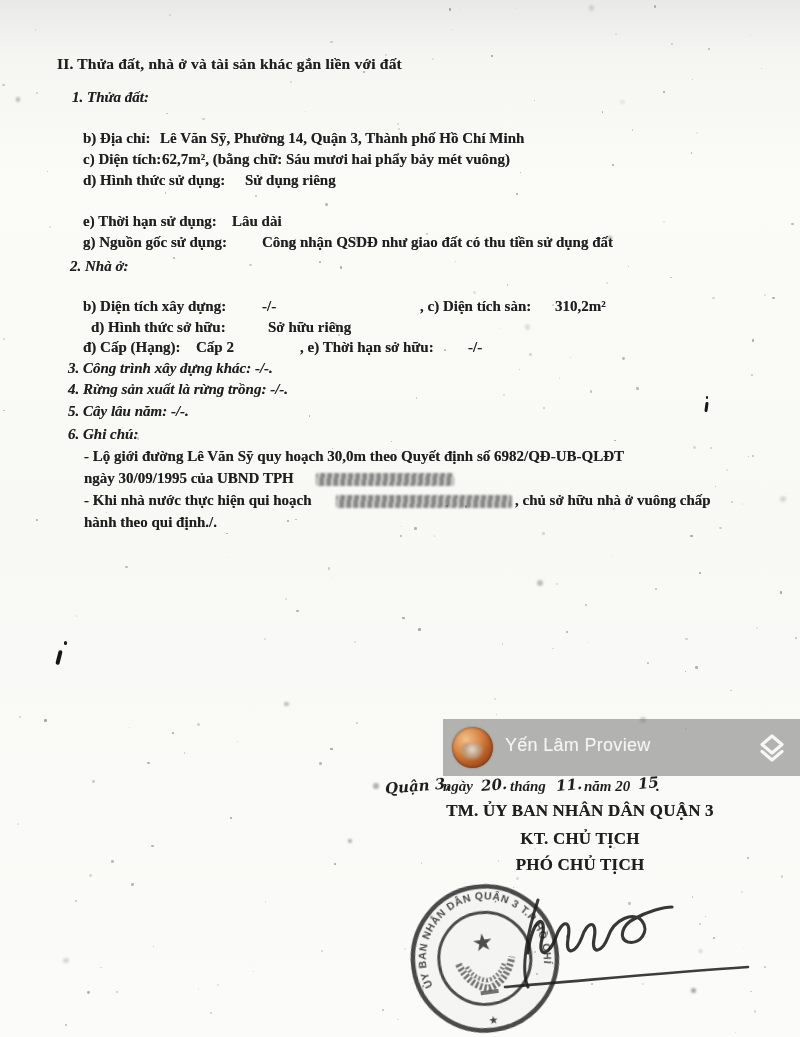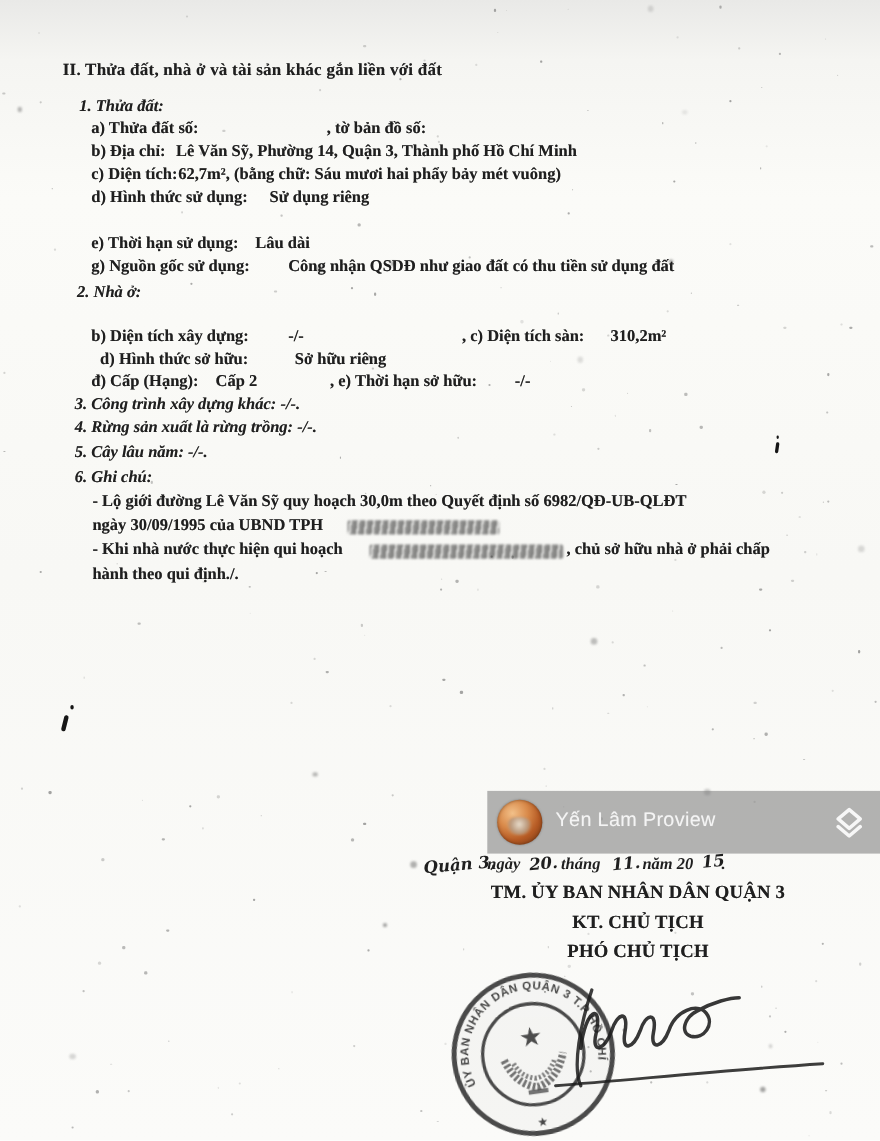--- a/index.html
+++ b/index.html
@@ -277,24 +277,20 @@
     </div>
 
   <div class="doc">
     <div class="line heading" style="top:55px">
       <span class="seg" style="left:57px">II. Thửa đất, nhà ở và tài sản khác gắn liền với đất</span>
     </div>
 
     <div class="line" style="top:89px">
       <span class="seg ital" style="left:72px">1. Thửa đất:</span>
     </div>
-    <div class="line" style="top:109px">
-      <span class="seg" style="left:83px">a) Thửa đất số:</span>
-      <span class="seg" style="left:297px">, tờ bản đồ số:</span>
-    </div>
     <div class="line" style="top:130px">
       <span class="seg" style="left:83px">b) Địa chỉ:</span>
       <span class="seg" style="left:160px">Lê Văn Sỹ, Phường 14, Quận 3, Thành phố Hồ Chí Minh</span>
     </div>
     <div class="line" style="top:151px">
       <span class="seg" style="left:83px">c) Diện tích:</span>
       <span class="seg" style="left:162px">62,7m², (bằng chữ: Sáu mươi hai phẩy bảy mét vuông)</span>
     </div>
     <div class="line" style="top:172px">
       <span class="seg" style="left:83px">d) Hình thức sử dụng:</span>
@@ -345,21 +341,21 @@
     <div class="line" style="top:448px">
       <span class="seg" style="left:84px">- Lộ giới đường Lê Văn Sỹ quy hoạch 30,0m theo Quyết định số 6982/QĐ-UB-QLĐT</span>
     </div>
     <div class="line" style="top:470px">
       <span class="seg" style="left:84px">ngày 30/09/1995 của UBND TPH</span>
       <span class="smudge" style="left:316px;width:138px"></span>
     </div>
     <div class="line" style="top:492px">
       <span class="seg" style="left:84px">- Khi nhà nước thực hiện qui hoạch</span>
       <span class="smudge" style="left:336px;width:176px"></span>
-      <span class="seg" style="left:515px">, chủ sở hữu nhà ở phải chấp</span>
+      <span class="seg" style="left:515px">, chủ sở hữu nhà ở vuông chấp</span>
     </div>
     <div class="line" style="top:514px">
       <span class="seg" style="left:84px">hành theo qui định./.</span>
     </div>
 
     <div class="inkmark" style="left:64px;top:641px;width:3px;height:4px"></div>
     <div class="inkmark" style="left:57px;top:650px;width:4px;height:15px;transform:rotate(14deg)"></div>
     <div class="inkmark" style="left:706px;top:396px;width:2px;height:3px"></div>
     <div class="inkmark" style="left:705px;top:402px;width:2.5px;height:10px;transform:rotate(8deg)"></div>
   </div>

